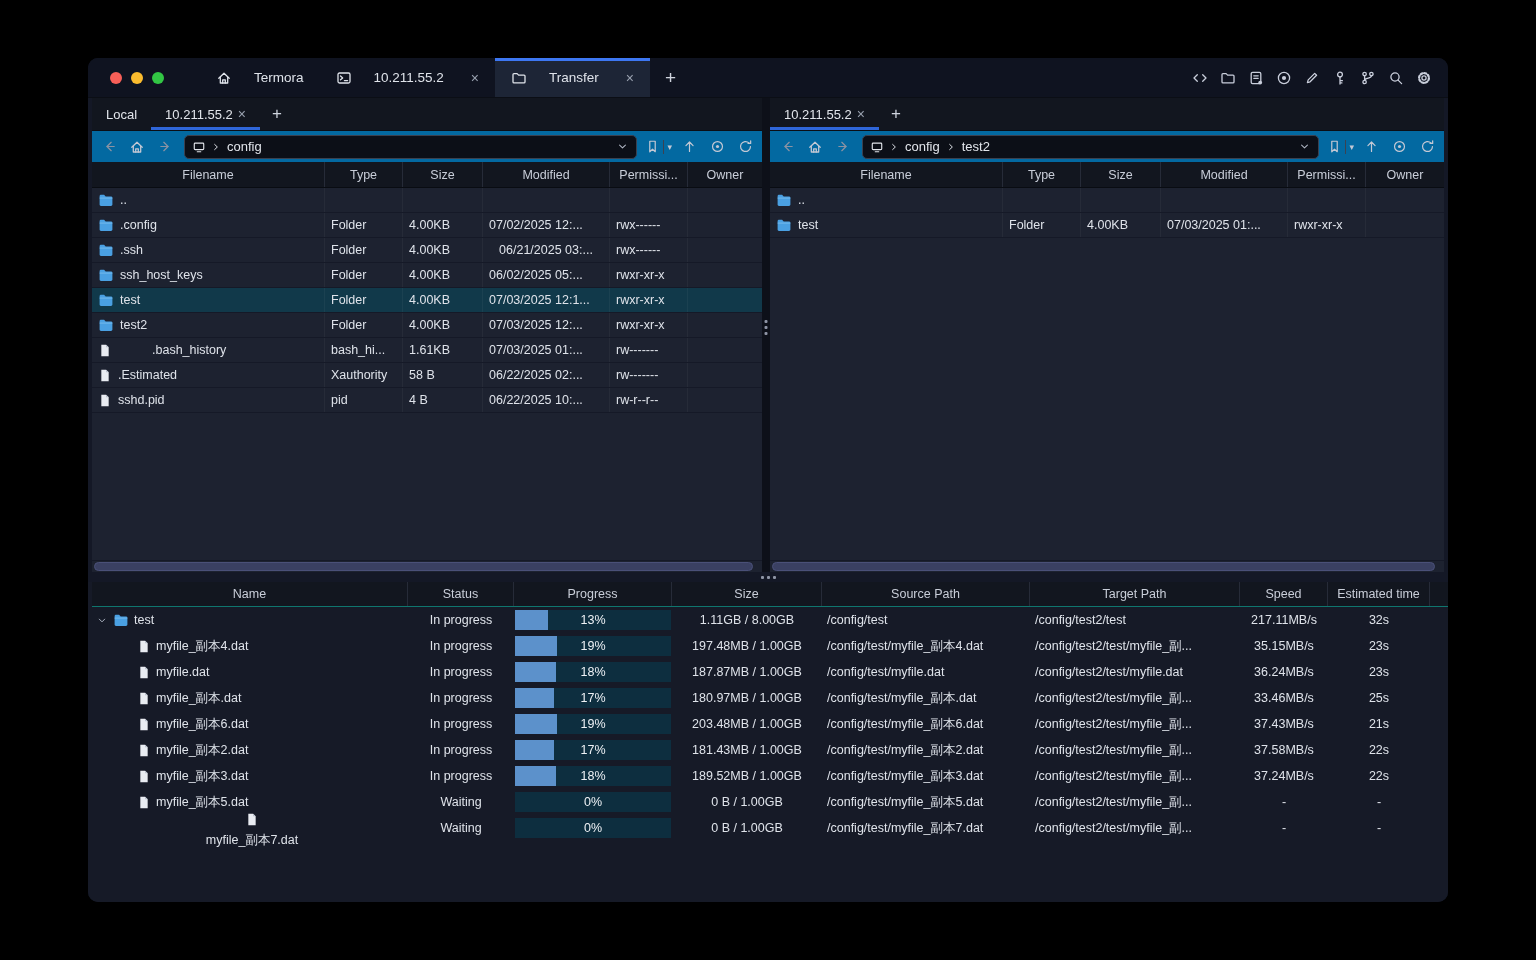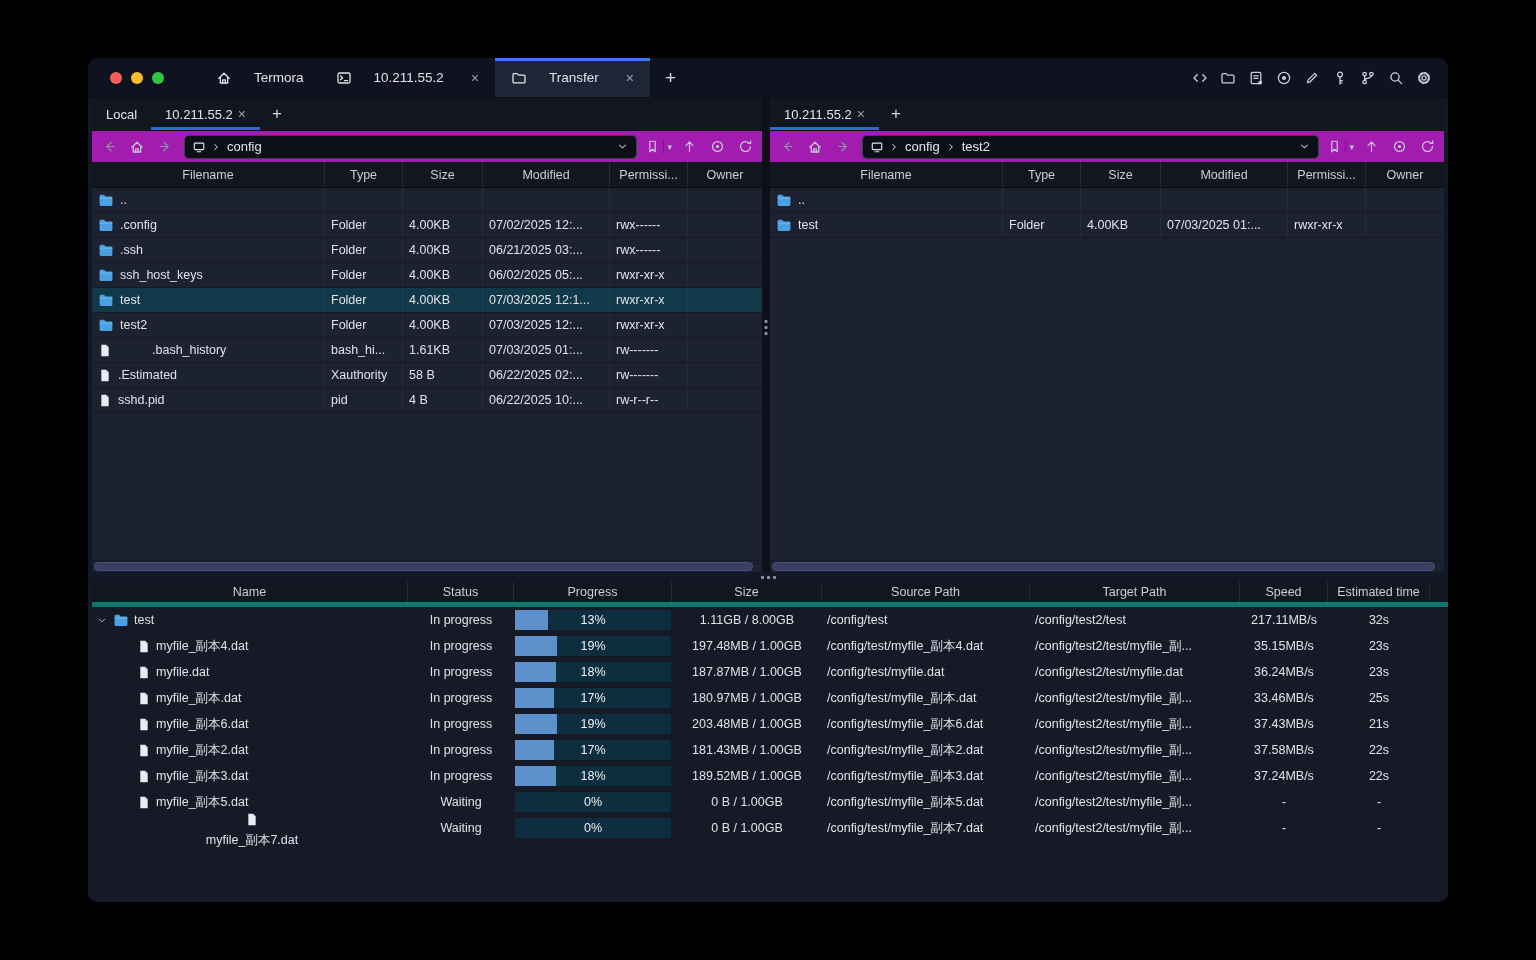--- a/index.html
+++ b/index.html
@@ -30,21 +30,21 @@
   .vdivider { width:8px; background:#0d1019; position:relative; }
   .vhandle { position:absolute; top:222px; left:50%; transform:translateX(-50%); display:flex; flex-direction:column; gap:3px; }
   .vhandle i, .hhandle i { width:3px; height:3px; background:#8e94a5; border-radius:1px; display:block; }
   .hhandle { display:flex; gap:3px; }
 
   .ptabs { height:33px; display:flex; align-items:stretch; background:#12161f; border-bottom:1px solid #0b0e15; }
   .ptab { display:flex; align-items:center; padding:0 14px; font-size:13px; color:#e2e5eb; position:relative; }
   .ptab.active::after { content:''; position:absolute; bottom:0; left:0; right:0; height:3px; background:#2f66d9; }
   .pplus { display:flex; align-items:center; padding:0 12px; color:#cfd4de; font-size:17px; }
 
-  .ptoolbar { height:31px; display:flex; align-items:center; gap:2px; padding:0 4px; background:#a21caf; }
+  .ptoolbar { height:31px; display:flex; align-items:center; gap:2px; padding:0 4px; background:#0369a1; }
   .tbtn { width:26px; height:24px; display:flex; align-items:center; justify-content:center; color:#c3c8d4; }
   .tbtn.dim { color:#8b93a3; }
   .pathbox { flex:1; height:24px; margin:0 4px; background:#0c0f17; border:1px solid #3a4150; border-radius:5px;
     display:flex; align-items:center; padding:0 7px; gap:4px; font-size:13px; color:#e2e5eb; }
   .pathbox .seg { padding:0 1px; }
   .pathbox .dd { margin-left:auto; color:#aeb4c2; }
   .bmgroup { display:flex; align-items:center; gap:3px; margin:0 2px; color:#c3c8d4; }
   .bmgroup .vline { width:1px; height:14px; background:#3b4252; }
   .caret { font-size:9px; color:#c3c8d4; }
 
@@ -57,21 +57,21 @@
   .frow.selected { background:#11394a; }
   .fc { display:flex; align-items:center; gap:6px; padding:0 6px; border-right:1px solid rgba(255,255,255,.045); white-space:nowrap; overflow:hidden; flex:none; }
   .fc:last-child { border-right:none; flex:1; }
   .fempty { flex:1; }
   .pscroll { height:12px; flex:none; display:flex; align-items:center; padding:0 2px; background:#1d2230; border-top:1px solid #151927; }
   .thumb { height:9px; width:99%; background:#3a4062; border:1px solid #4a5078; border-radius:5px; }
 
   
   .hsplit { height:10px; background:#141826; display:flex; align-items:center; justify-content:center; }
   .transfer { height:320px; background:#161a27; display:flex; flex-direction:column; padding:0 18px 0 4px; }
-  .thead { display:flex; height:25px; background:#12161f; border-bottom:5px solid #0f766e; flex:none; margin-right:-18px; padding-right:18px; }
+  .thead { display:flex; height:25px; background:#12161f; border-bottom:1px solid #0f766e; flex:none; margin-right:-18px; padding-right:18px; }
   .th { display:flex; align-items:center; justify-content:center; font-size:12.5px; color:#c9ced9; border-right:1px solid #262b38; flex:none; }
   .trow { display:flex; height:26px; align-items:center; font-size:12.5px; color:#dfe3ea; flex:none; }
   .tc { display:flex; align-items:center; flex:none; white-space:nowrap; overflow:hidden; }
   .tc.center { justify-content:center; }
   .tc.left { padding-left:5px; }
   .namecell { gap:5px; padding-left:4px; }
   .indent { width:36px; flex:none; }
   .pbar { position:relative; width:100%; height:20px; margin:0 1px; background:#0d2e3f; }
   .pfill { position:absolute; left:0; top:0; bottom:0; background:#5c91cb; }
   .plabel { position:absolute; inset:0; display:flex; align-items:center; justify-content:center; font-size:12.5px; color:#eef1f5; }
@@ -339,21 +339,21 @@
                 </svg>
               </span>
               <span>.ssh</span>
             </div>
             <div class="fc" style="width: 78px;">
               <span>Folder</span>
             </div>
             <div class="fc" style="width: 80px;">
               <span>4.00KB</span>
             </div>
-            <div class="fc" style="width: 127px;">
+            <div class="fc" style="width: 127px; justify-content: center;">
               <span>06/21/2025 03:...</span>
             </div>
             <div class="fc" style="width: 78px;">
               <span>rwx------</span>
             </div>
             <div class="fc">
               <span></span>
             </div>
           </div>
           <div class="frow">

